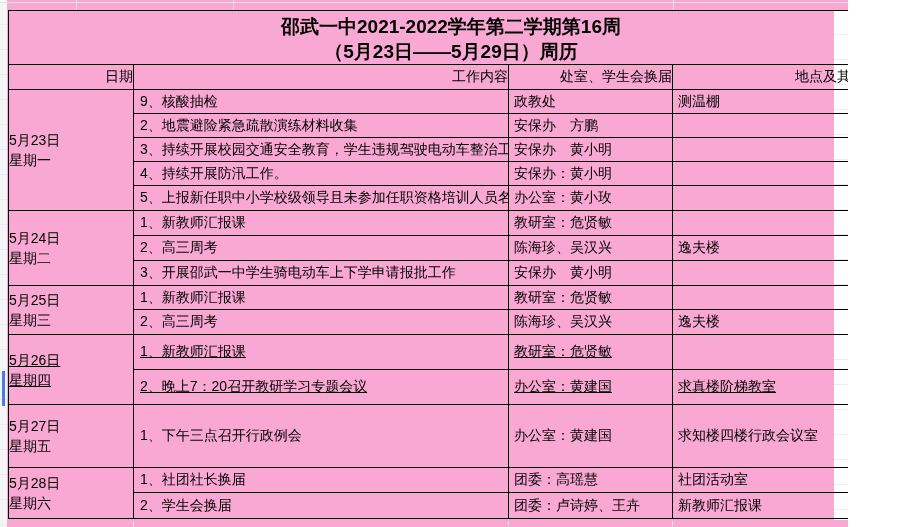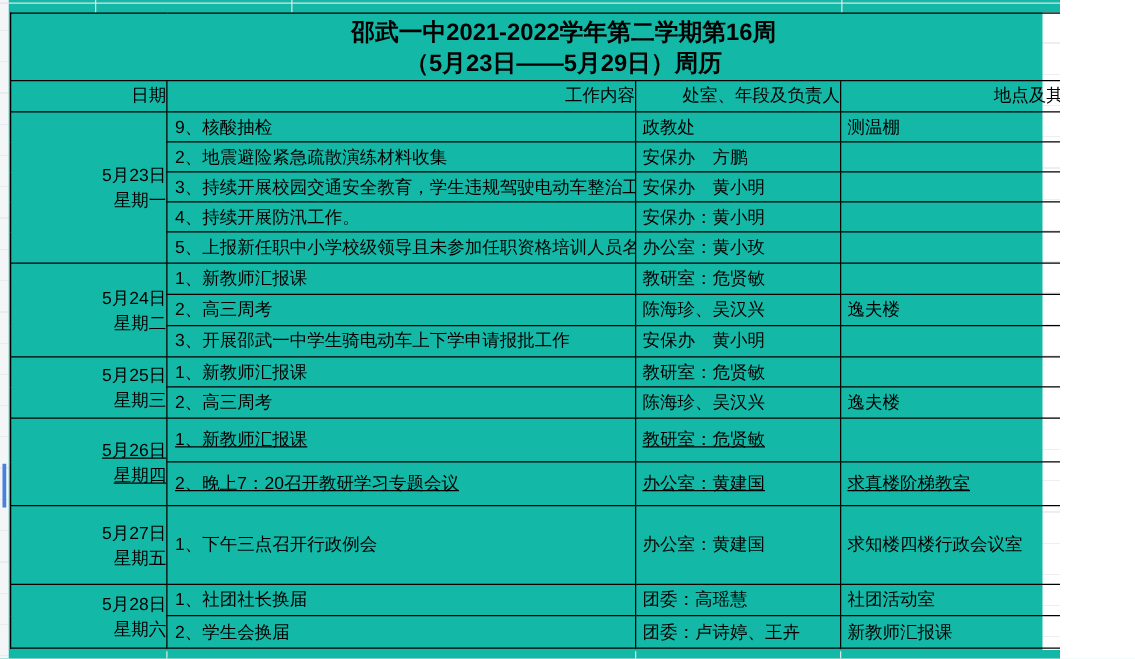--- a/index.html
+++ b/index.html
@@ -1,36 +1,36 @@
 <!DOCTYPE html>
 <html><head>
 <meta charset="utf-8">
 <style>
   * { margin:0; padding:0; box-sizing:border-box; }
   html,body { width:908px; height:527px; background:#fff; font-family:"Liberation Sans", sans-serif; color:#000; }
-  .screen { position:relative; width:848px; height:527px; background:#14b8a6; overflow:hidden; }
+  .screen { position:relative; width:848px; height:527px; background:#f9a8d4; overflow:hidden; }
 
   
   .left-strip { position:absolute; left:0; top:0; width:7px; height:527px;
     background:repeating-linear-gradient(to bottom, #f4f5f7 0px, #f4f5f7 24px, #e9ebee 24px, #e9ebee 25px); }
   .top-gridline { position:absolute; left:0; top:2px; width:908px; height:1px; background:#dfe1e6; }
   .tick { position:absolute; top:0; width:1px; height:10px; background:#dfe1e6; }
   .right-strip { position:absolute; right:0; top:10px; width:14px; height:510px;
     background:repeating-linear-gradient(to bottom, #ffffff 0px, #ffffff 24px, #eceef1 24px, #eceef1 25px); }
   .bottom-tick { position:absolute; top:521px; width:1px; height:6px; background:#dfe1e6; }
   .selection-marker { position:absolute; left:2px; top:371px; width:3px; height:35px; }
 
   
   .sheet { position:absolute; left:8px; top:10px; }
   table { border-collapse:collapse; table-layout:fixed; width:885px; }
   td, th { border:1.5px solid #000; font-size:14px; font-weight:normal; vertical-align:middle;
            overflow:hidden; white-space:nowrap; }
   .title-cell { height:54px; text-align:center; font-weight:bold; font-size:19px; line-height:25px; padding-top:2px; }
   .head-row th { height:25px; text-align:right; }
-  .date-cell { text-align:right; line-height:20px; }
+  .date-cell { text-align:left; line-height:20px; }
   .task-cell { padding-left:6px; }
   .owner-cell { padding-left:5px; }
   .loc-cell  { padding-left:5px; }
   tr.h24 { height:24px; } tr.h25 { height:25px; } tr.h26 { height:26px;margin-left:44px; }
   tr.h35 { height:35px;text-decoration:underline; } tr.h63 { height:63px; }
 </style>
 </head>
 <body>
 
 <div class="screen">
@@ -61,21 +61,21 @@
           <tr>
         <td colspan="4" class="title-cell">
           <div>邵武一中2021-2022学年第二学期第16周</div>
           <div>（5月23日——5月29日）周历</div>
         </td>
       </tr>
 
       <tr class="head-row">
         <th>日期</th>
         <th>工作内容</th>
-        <th>处室、年段及负责人</th>
+        <th>处室、学生会换届</th>
         <th>地点及其他备注</th>
       </tr>
 
       <tr class="h24">
         <td class="date-cell" rowspan="5">
           <div>5月23日</div>
           <div>星期一</div>
         </td>
         <td class="task-cell">9、核酸抽检</td>
         <td class="owner-cell">政教处</td>

